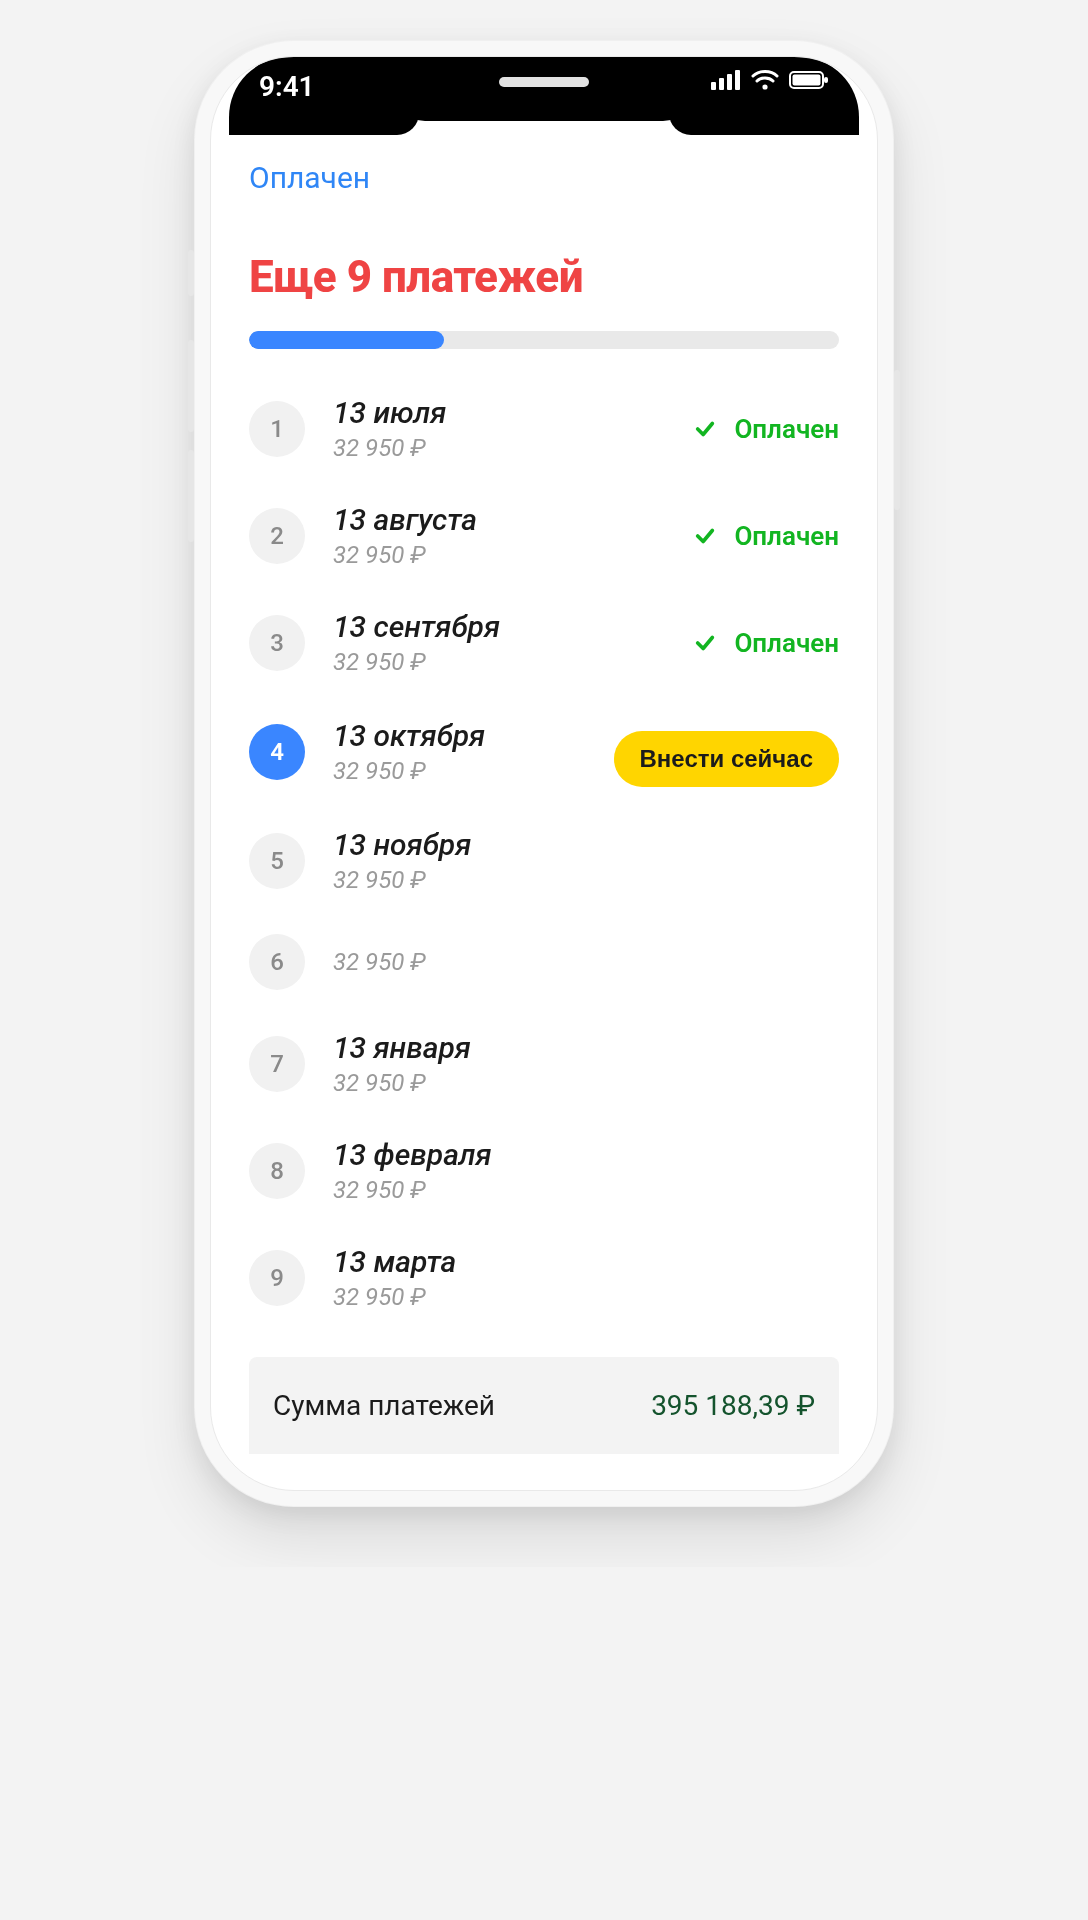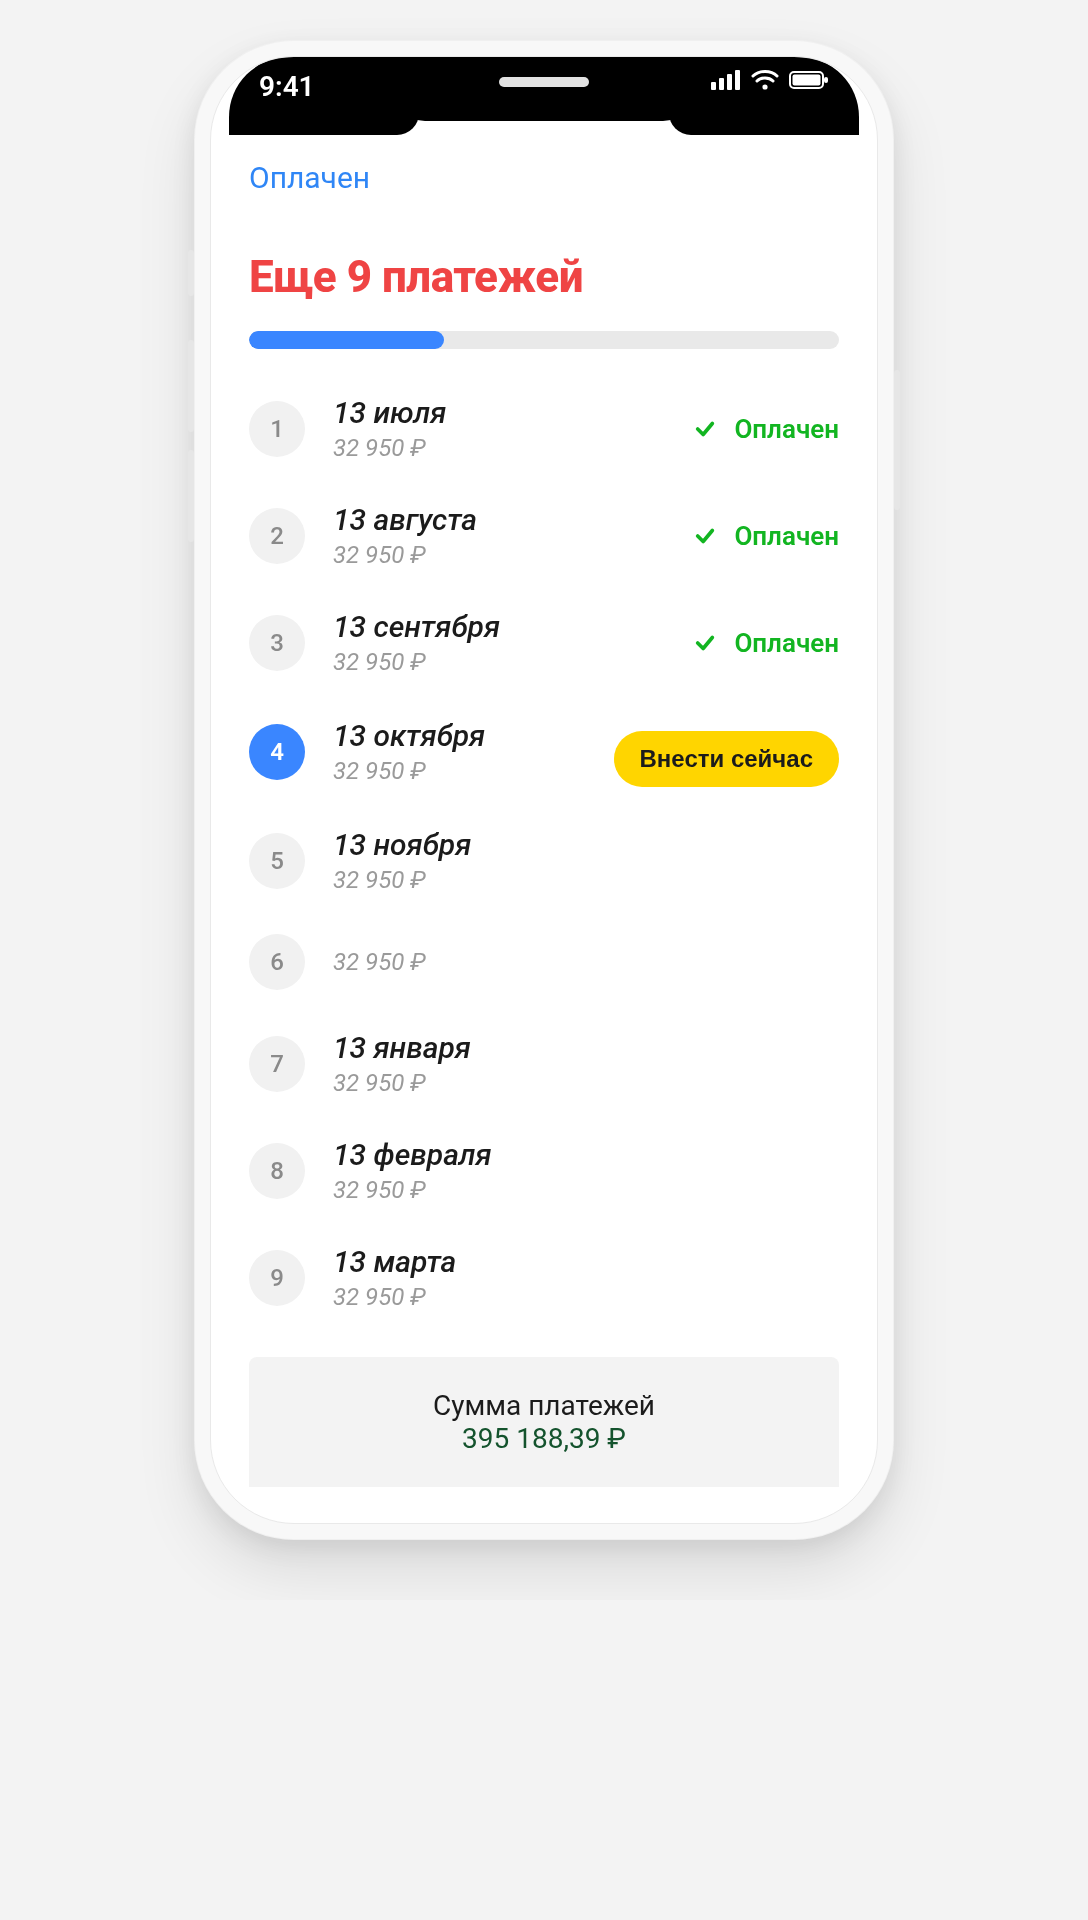--- a/index.html
+++ b/index.html
@@ -178,21 +178,20 @@
 
   
   .total {
     margin: 26px 38px 36px;
     background:#f3f3f3;
     border-radius:8px 8px 0 0;
     padding:32px 24px;
     display:flex;
     justify-content:space-between;
     align-items:center;
-    flex-direction:column;
   }
   .total-label { font-size:28px; color:#1b1b1b; }
   .total-amount { font-size:28px; color:#14532d; }
 </style>
 </head>
 <body>
 
 <div class="phone-outer">
   <div class="sidebtn sb-left1"></div>
   <div class="sidebtn sb-left2"></div>

